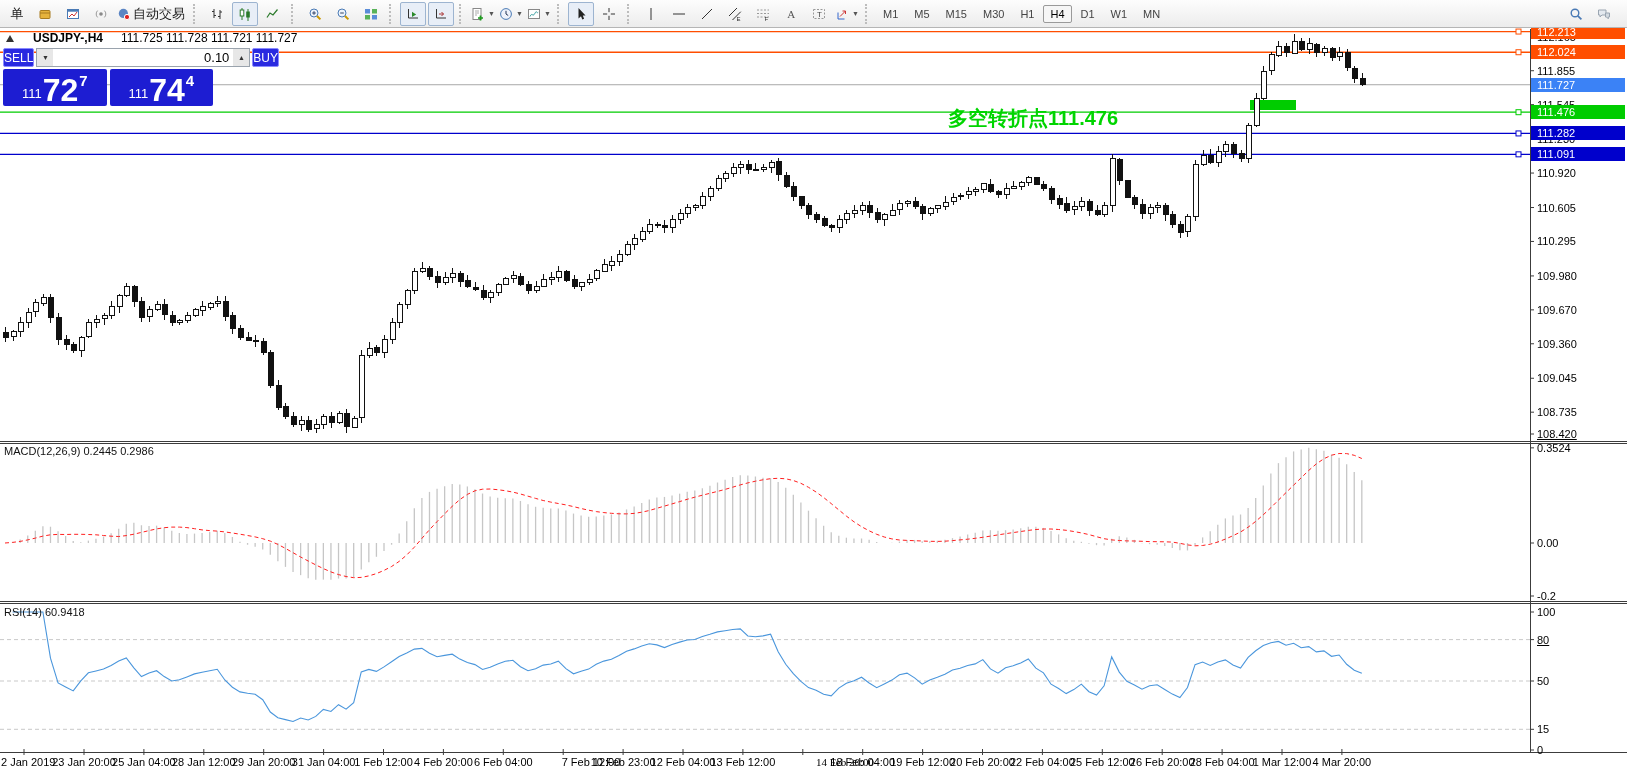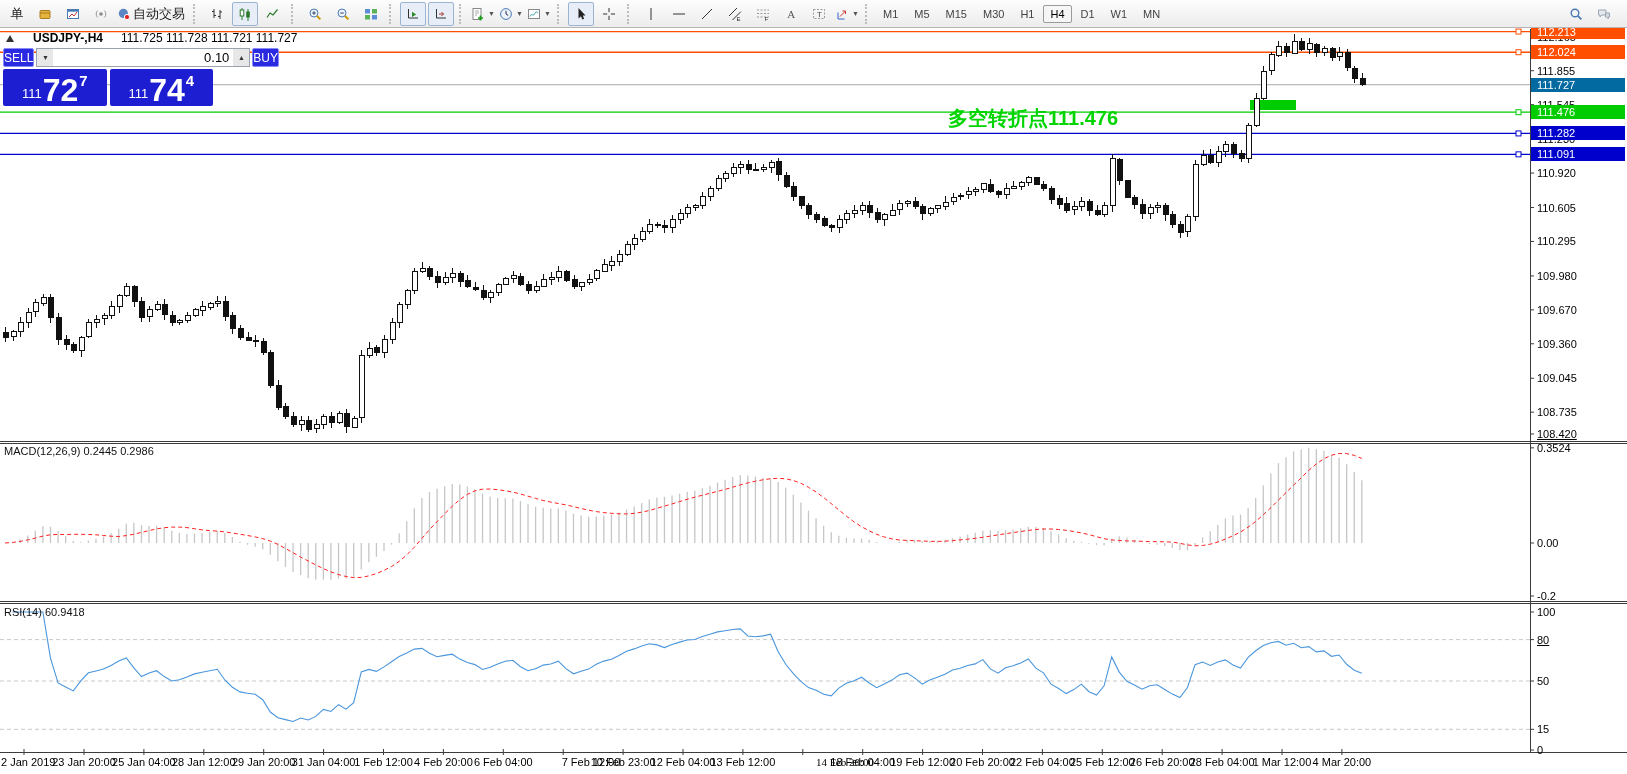--- a/index.html
+++ b/index.html
@@ -920,21 +920,21 @@
       <div class="scale-label" style="top: 447.852px; text-align: right;">0.3524</div>
       <div class="scale-label" style="top: 543px;">0.00</div>
       <div class="scale-label" style="top: 596px;">-0.2</div>
       <div class="scale-label" style="top: 612px;">100</div>
       <div class="scale-label" style="top: 639.6px; text-decoration: underline;">80</div>
       <div class="scale-label" style="top: 681px;">50</div>
       <div class="scale-label" style="top: 729.3px;">15</div>
       <div class="scale-label" style="top: 750px;">0</div>
       <div class="badge" style="top: 31.5469px; background: rgb(255, 78, 0);">112.213</div>
       <div class="badge" style="top: 52.231px; background: rgb(255, 78, 0);">112.024</div>
-      <div class="badge" style="top: 84.7347px; background: #0369a1;">111.727</div>
+      <div class="badge" style="top: 84.7347px; background: #3b82f6;">111.727</div>
       <div class="badge" style="top: 112.204px; background: rgb(0, 204, 0);">111.476</div>
       <div class="badge" style="top: 133.436px; background: rgb(0, 0, 204);">111.282</div>
       <div class="badge" style="top: 154.339px; background: rgb(0, 0, 204);">111.091</div>
       <div class="time-label" style="left: 1px;">2 Jan 2019</div>
       <div class="time-label" style="left: 84px; transform: translateX(-50%);">23 Jan 20:00</div>
       <div class="time-label" style="left: 143.9px; transform: translateX(-50%);">25 Jan 04:00</div>
       <div class="time-label" style="left: 203.8px; transform: translateX(-50%);">28 Jan 12:00</div>
       <div class="time-label" style="left: 263.7px; transform: translateX(-50%);">29 Jan 20:00</div>
       <div class="time-label" style="left: 323.6px; transform: translateX(-50%);">31 Jan 04:00</div>
       <div class="time-label" style="left: 383.5px; transform: translateX(-50%);">1 Feb 12:00</div>

